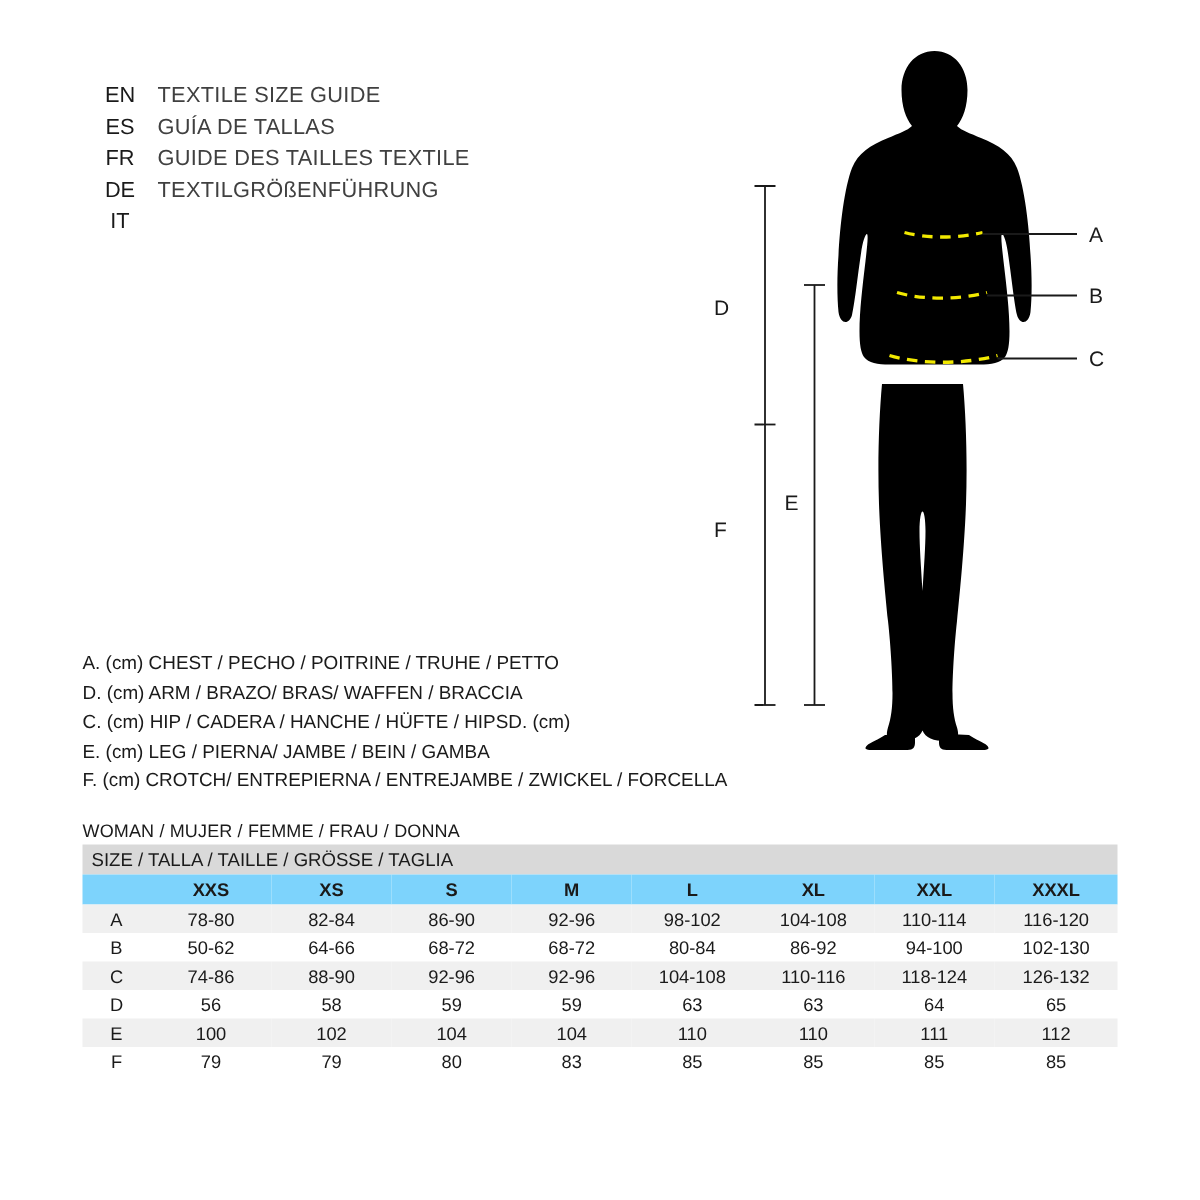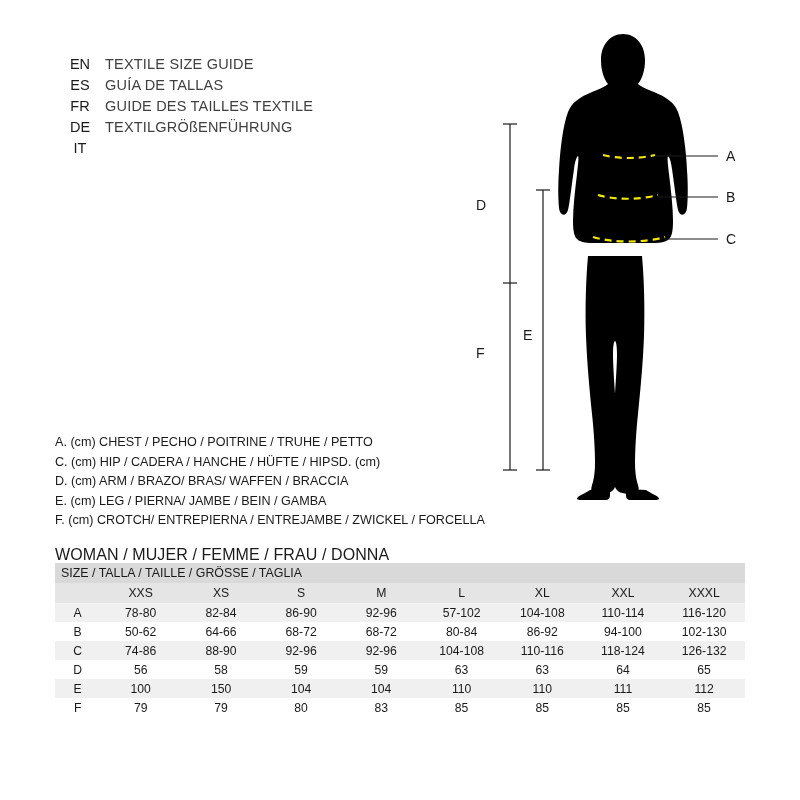--- a/index.html
+++ b/index.html
@@ -54,21 +54,21 @@
     margin-top: 32px;
   }
   .legend-row {
     font-size: 12.6px;
     line-height: 19.6px;
     color: #1a1a1a;
     white-space: nowrap;
   }
   .legend-block .woman-row {
     margin-top: 14px;
-    font-size: 16px;
+    font-size: 12px;
     letter-spacing: 0.1px;
   }
 
   
   .figure {
     position: absolute;
     left: 455px;
     top: 20px;
     width: 330px;
     height: 480px;
@@ -96,22 +96,22 @@
     color: #1a1a1a;
   }
   tr.head-row td {
     background: #d9d9d9;
     text-align: left;
     padding-left: 6px;
     height: 20px;
     font-size: 12.4px;
   }
   tr.cols-row td {
-    background: #e5e5e5;
-    font-weight: normal;
+    background: #7dd3fc;
+    font-weight: bold;
     height: 20px;
   }
   tr.data-row td { background: #ffffff; }
   tr.data-row.alt td { background: #f0f0f0; }
   td.rowlabel {
     text-align: left;
     padding-left: 6px;
     width: 52px;
   }
   .col-w { width: 91px; }
@@ -240,22 +240,22 @@
       <g stroke="#1a1a1a" stroke-width="1.2" fill="none">
         <line x1="55" y1="263" x2="55" y2="450"></line>
         <line x1="48" y1="450" x2="62" y2="450"></line>
       </g>
       <text x="21" y="338" font-family="Liberation Sans, sans-serif" font-size="14" fill="#1a1a1a">F</text>
     </svg>
   </div>
 
   <div class="legend-block">
     <div class="legend-row">A. (cm) CHEST / PECHO / POITRINE / TRUHE / PETTO</div>
+    <div class="legend-row">D. (cm) ARM / BRAZO/ BRAS/ WAFFEN / BRACCIA</div>
     <div class="legend-row">C. (cm) HIP / CADERA / HANCHE / HÜFTE / HIPSD. (cm)</div>
-    <div class="legend-row">D. (cm) ARM / BRAZO/ BRAS/ WAFFEN / BRACCIA</div>
     <div class="legend-row">E. (cm) LEG / PIERNA/ JAMBE / BEIN / GAMBA</div>
     <div class="legend-row">F. (cm) CROTCH/ ENTREPIERNA / ENTREJAMBE / ZWICKEL / FORCELLA</div>
     <div class="legend-row woman-row">WOMAN / MUJER / FEMME / FRAU / DONNA</div>
   </div>
 
   <div class="table-wrap">
     <table class="size-table">
       <tbody>
         <tr class="head-row">
           <td colspan="9">SIZE / TALLA / TAILLE / GRÖSSE / TAGLIA</td>
@@ -271,21 +271,21 @@
           <td class="col-w">XXL</td>
           <td class="col-w">XXXL</td>
         </tr>
 
         <tr class="data-row alt">
           <td class="rowlabel">A</td>
           <td>78-80</td>
           <td>82-84</td>
           <td>86-90</td>
           <td>92-96</td>
-          <td>57-102</td>
+          <td>98-102</td>
           <td>104-108</td>
           <td>110-114</td>
           <td>116-120</td>
         </tr>
 
         <tr class="data-row">
           <td class="rowlabel">B</td>
           <td>50-62</td>
           <td>64-66</td>
           <td>68-72</td>
@@ -316,21 +316,21 @@
           <td>59</td>
           <td>63</td>
           <td>63</td>
           <td>64</td>
           <td>65</td>
         </tr>
 
         <tr class="data-row alt">
           <td class="rowlabel">E</td>
           <td>100</td>
-          <td>150</td>
+          <td>102</td>
           <td>104</td>
           <td>104</td>
           <td>110</td>
           <td>110</td>
           <td>111</td>
           <td>112</td>
         </tr>
 
         <tr class="data-row">
           <td class="rowlabel">F</td>

